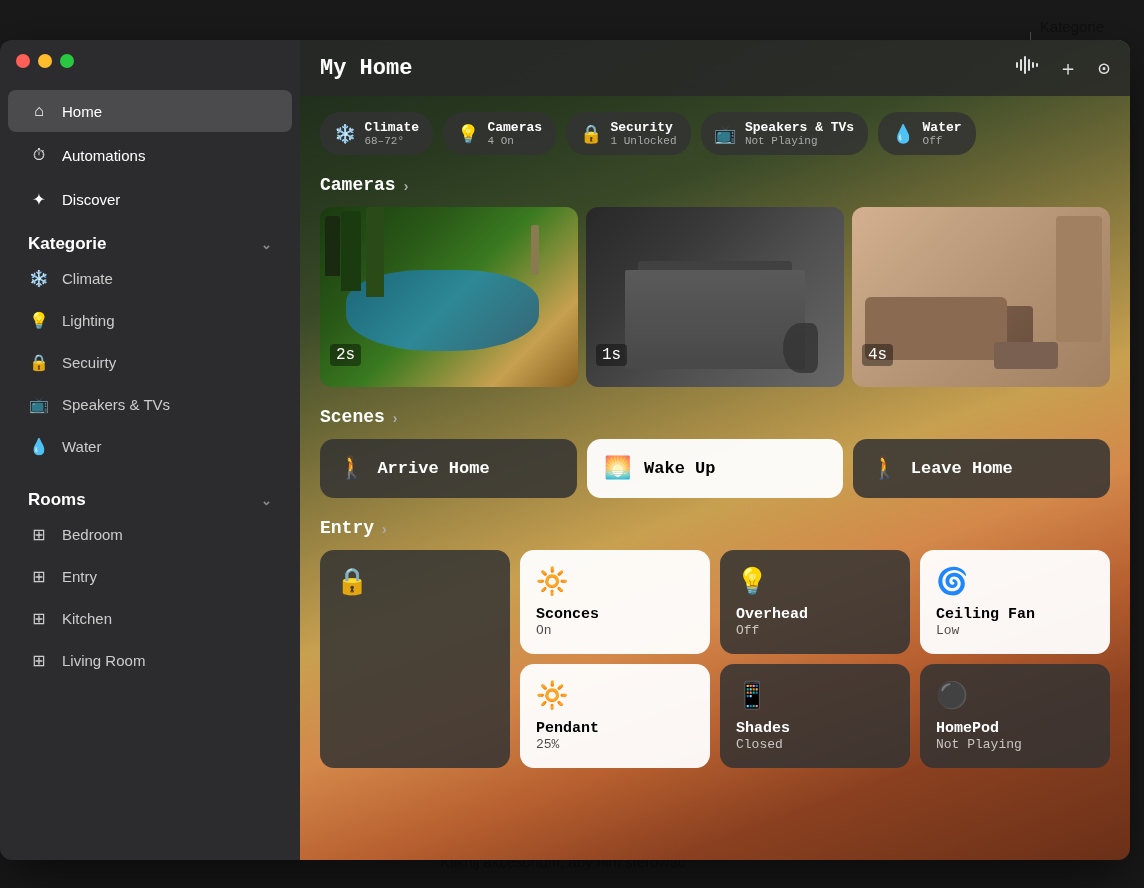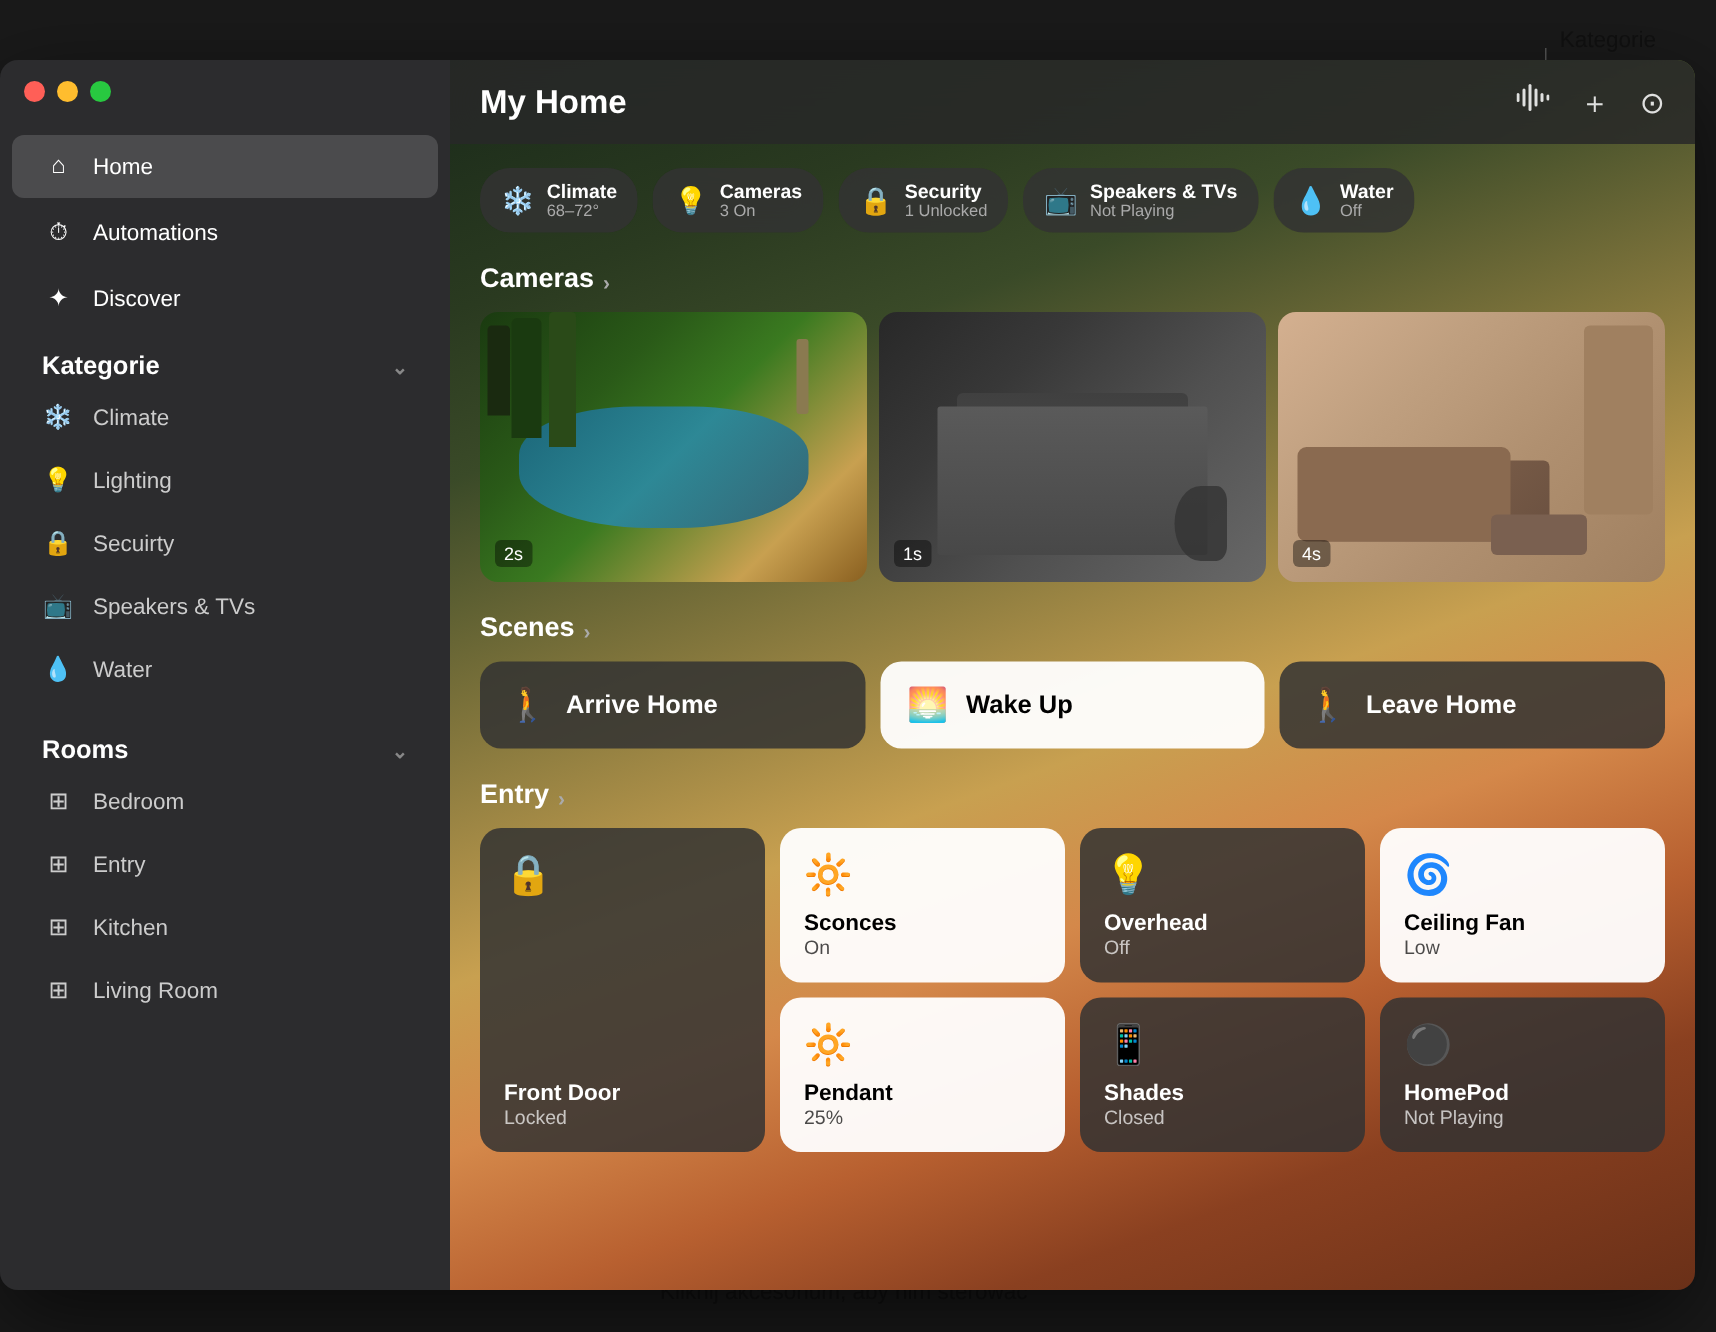--- a/index.html
+++ b/index.html
@@ -97,20 +97,21 @@
       border-radius: 8px;
       margin: 0 8px 2px;
     }
 
     
     .main {
       flex: 1;
       background: transparent;
       position: relative;
       overflow: hidden;
+      font-family: Liberation Mono, monospace;
     }
 
     
     .main-bg {
       position: absolute;
       inset: 0;
       background: linear-gradient(
         160deg,
         #1a2a1a 0%,
         #2a3a20 15%,
@@ -237,24 +238,24 @@
       background: linear-gradient(135deg, #1a3a10 0%, #2a5a18 30%, #3a7a20 50%, #c8a050 80%, #8a6020 100%);
     }
     .camera-bg-2 {
       background: linear-gradient(135deg, #282828 0%, #383838 30%, #505050 60%, #686868 100%);
     }
     .camera-bg-3 {
       background: linear-gradient(135deg, #d4b090 0%, #c0a080 30%, #b09070 60%, #a08060 100%);
     }
     .camera-timestamp {
       position: absolute;
-      bottom: 10px;
+      bottom: 21px;
       left: 10px;
       color: #fff;
-      font-size: 12px;
+      font-size: 16px;
       font-weight: 500;
       background: rgba(0,0,0,0.4);
       padding: 2px 6px;
       border-radius: 4px;
     }
     
     .camera-pool {
       position: absolute;
       inset: 0;
       overflow: hidden;
@@ -497,21 +498,21 @@
           <span class="pill-icon">❄️</span>
           <div class="pill-text">
             <span class="pill-label">Climate</span>
             <span class="pill-sub">68–72°</span>
           </div>
         </div>
         <div class="status-pill">
           <span class="pill-icon">💡</span>
           <div class="pill-text">
             <span class="pill-label">Cameras</span>
-            <span class="pill-sub">3 On</span>
+            <span class="pill-sub">4 On</span>
           </div>
         </div>
         <div class="status-pill">
           <span class="pill-icon">🔒</span>
           <div class="pill-text">
             <span class="pill-label">Security</span>
             <span class="pill-sub">1 Unlocked</span>
           </div>
         </div>
         <div class="status-pill">
@@ -588,24 +589,20 @@
       <div class="section-header">
         <span>Entry</span>
         <span class="chevron">›</span>
       </div>
       <div class="entry-grid">
 
         <div class="device-tile dark large" style="justify-content:space-between;">
           <div class="tile-icon-area">
             <span class="tile-icon">🔒</span>
           </div>
-          <div>
-            <div class="tile-label">Front Door</div>
-            <div class="tile-sub">Locked</div>
-          </div>
         </div>
 
         <div class="device-tile light">
           <div class="tile-icon-area">
             <span class="tile-icon">🔆</span>
           </div>
           <div>
             <div class="tile-label">Sconces</div>
             <div class="tile-sub">On</div>
           </div>

